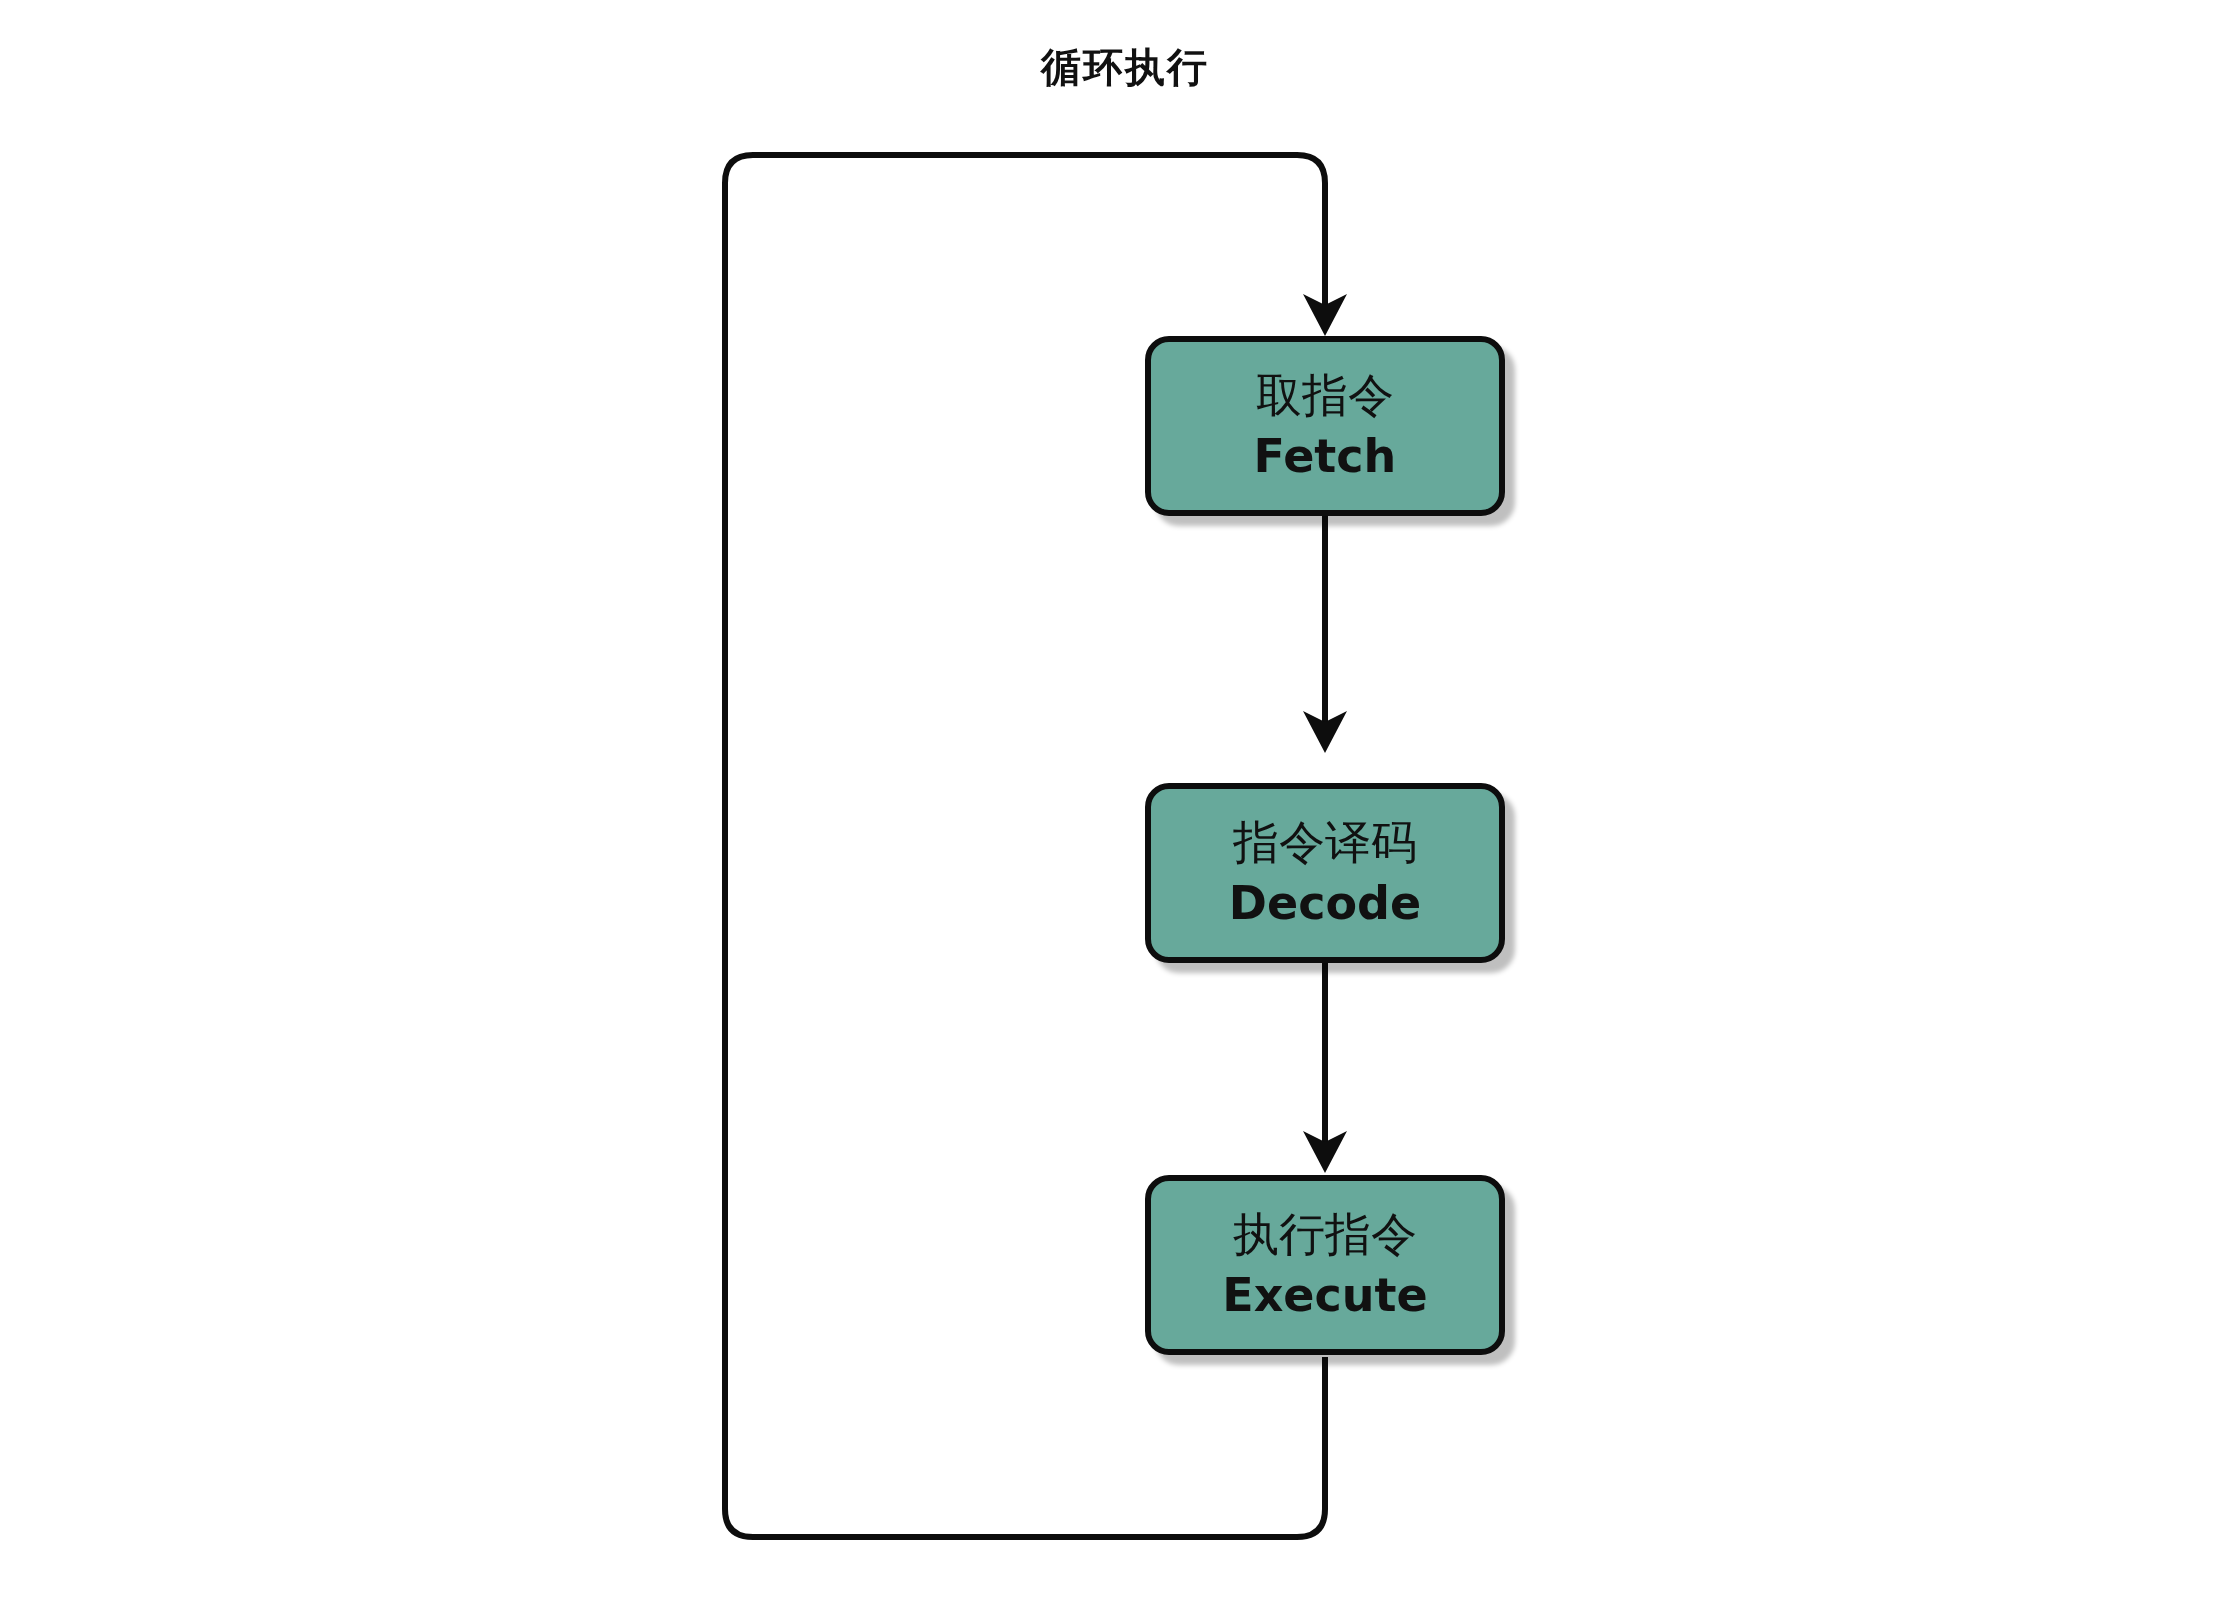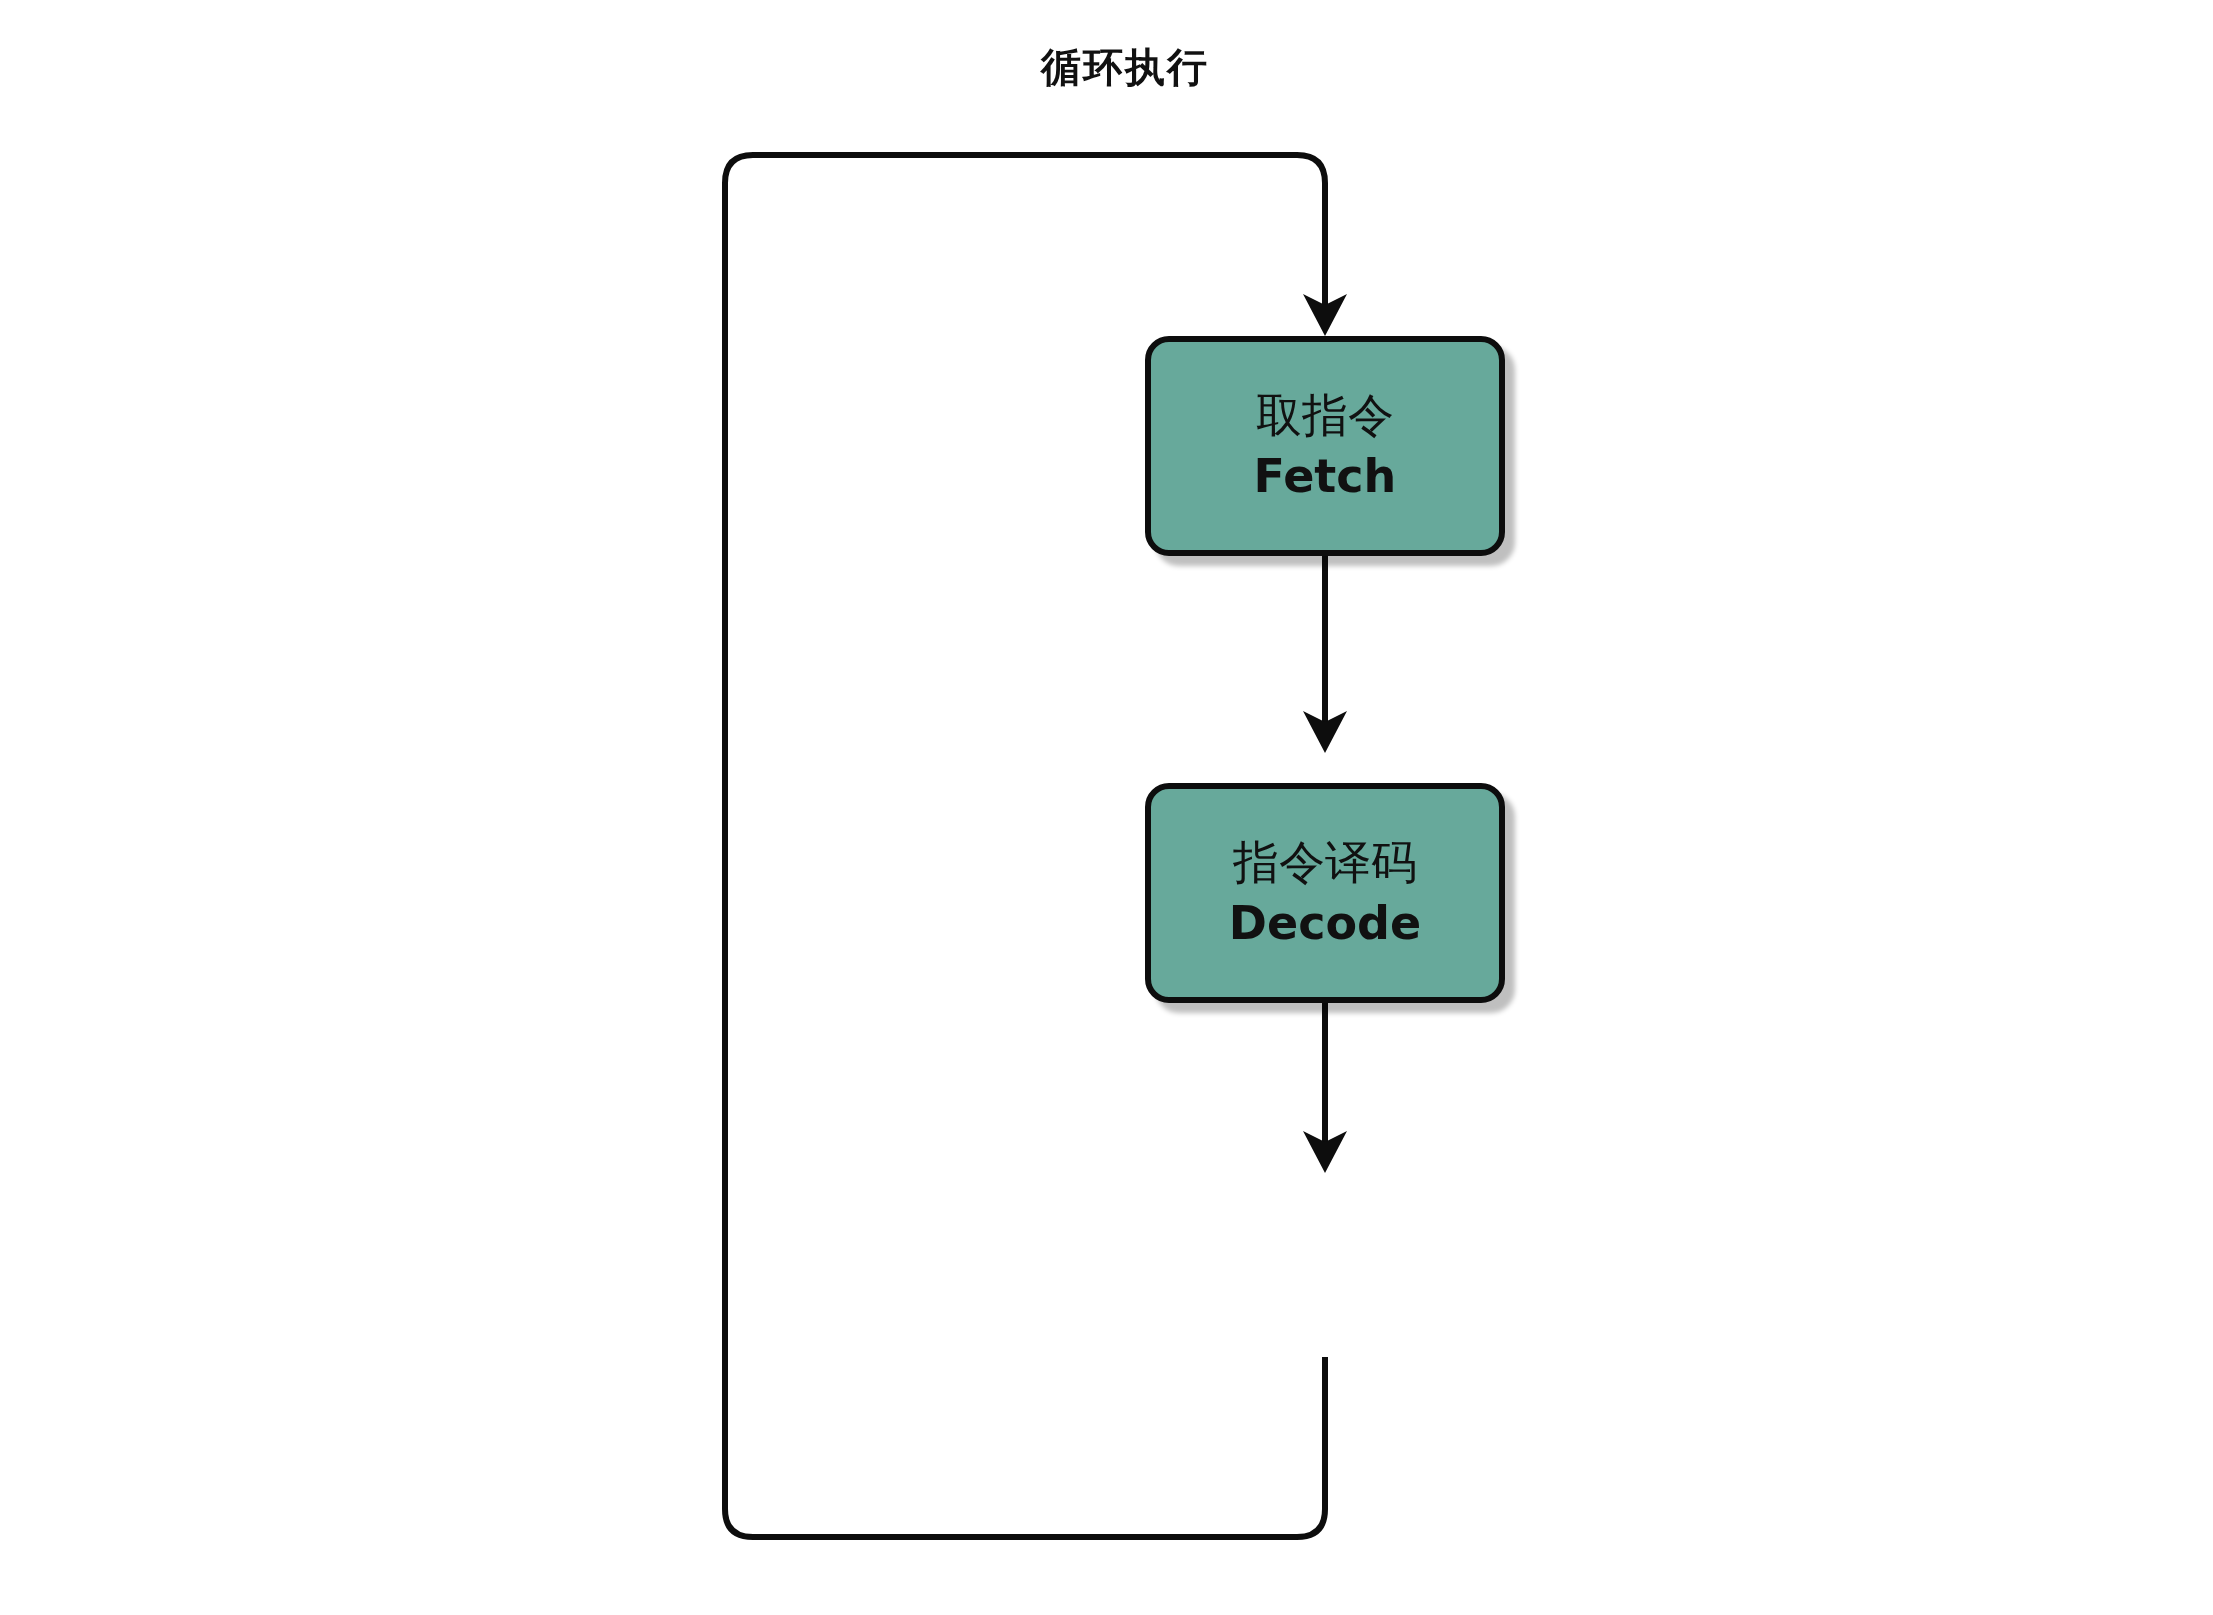--- a/index.html
+++ b/index.html
@@ -25,21 +25,21 @@
     font-weight:600;
     color:var(--text);
     letter-spacing:2px;
   }
   .edges{
     position:absolute;left:0;top:0;
   }
   .node{
     position:absolute;
     left:1145px;
-    width:360px;height:220px;
+    width:360px;height:180px;
     box-sizing:border-box;
     background:var(--node-fill);
     border:6px solid var(--node-border);
     border-radius:24px;
     box-shadow:10px 10px 5px rgba(0,0,0,0.25);
     display:flex;
     flex-direction:column;
     align-items:center;
     justify-content:center;
     gap:4px;
@@ -83,14 +83,18 @@
   <div class="node node-fetch">
     <div class="label-zh">取指令</div>
     <div class="label-en">Fetch</div>
   </div>
 
   <div class="node node-decode">
     <div class="label-zh">指令译码</div>
     <div class="label-en">Decode</div>
   </div>
 
+  <div class="node node-execute">
+    <div class="label-zh">执行指令</div>
+    <div class="label-en">Execute</div>
+  </div>
 
 </div>
 
 </body></html>

